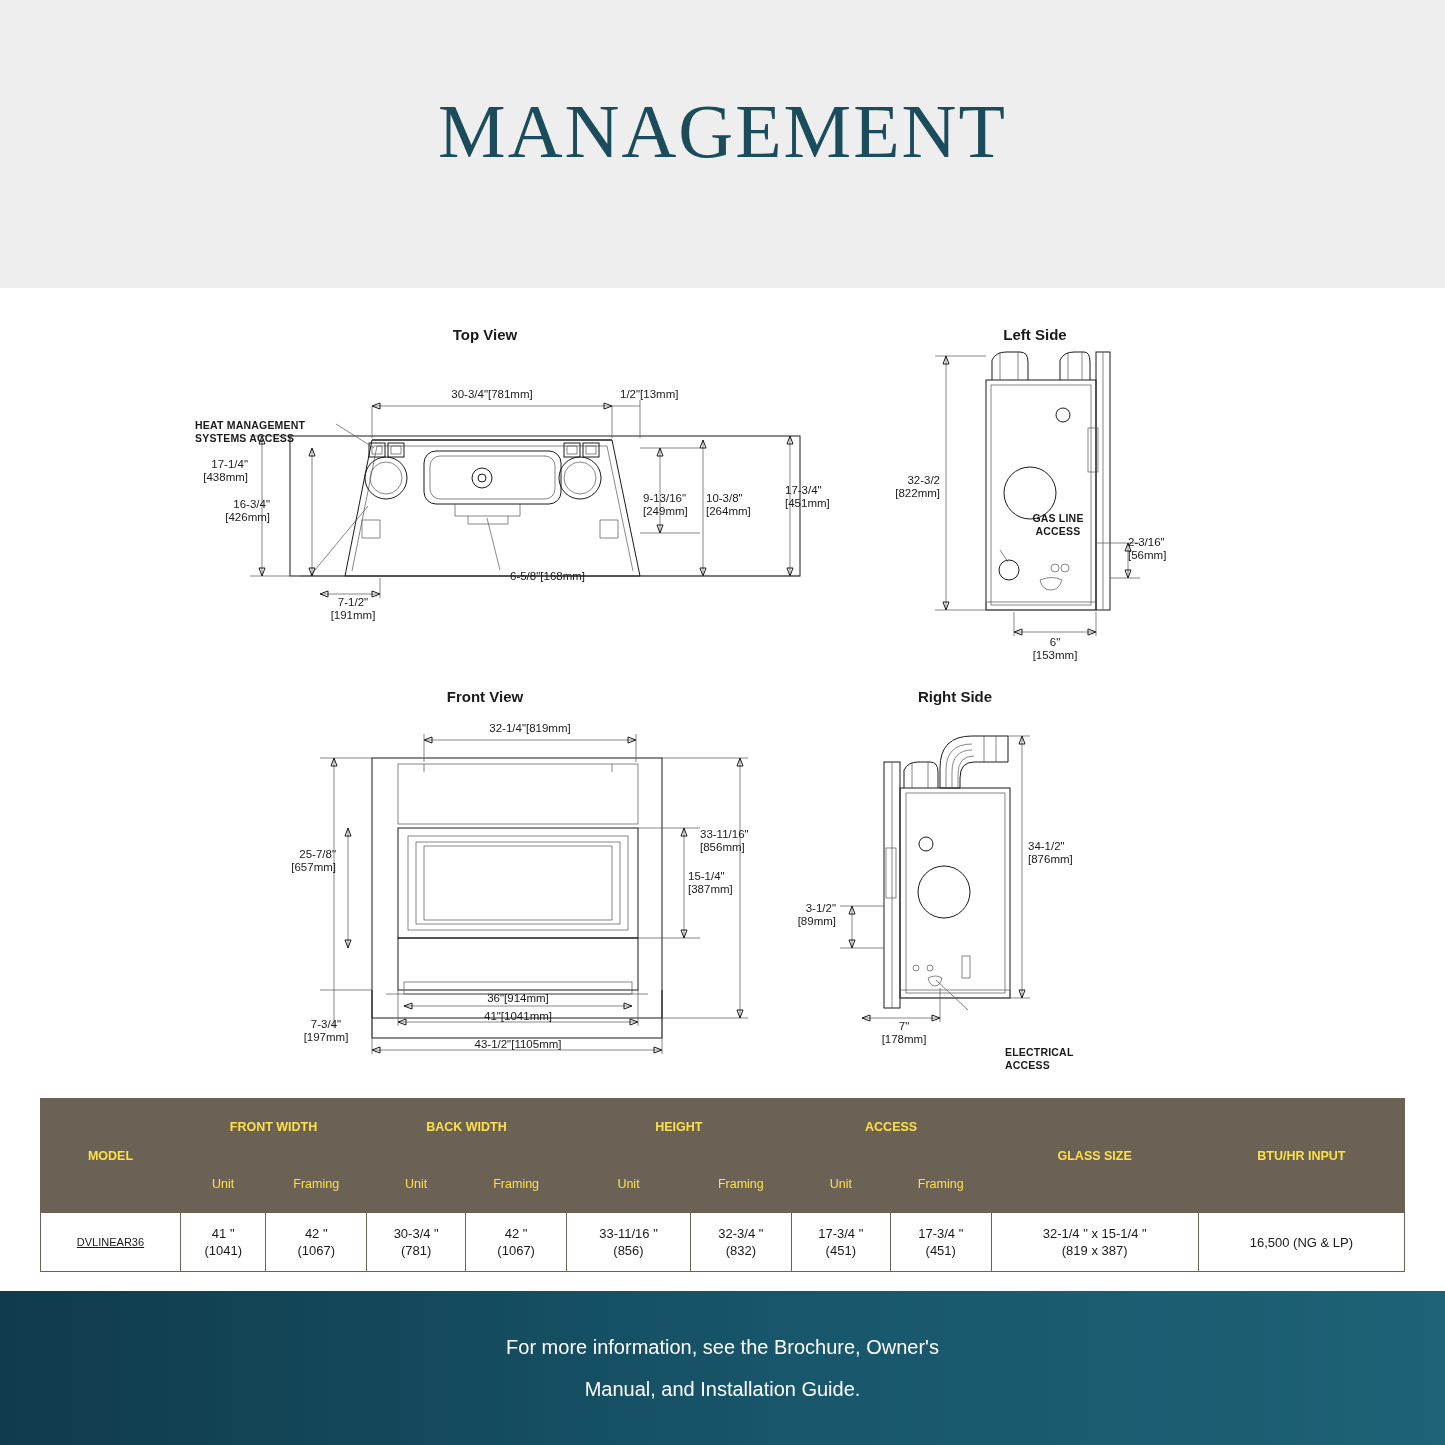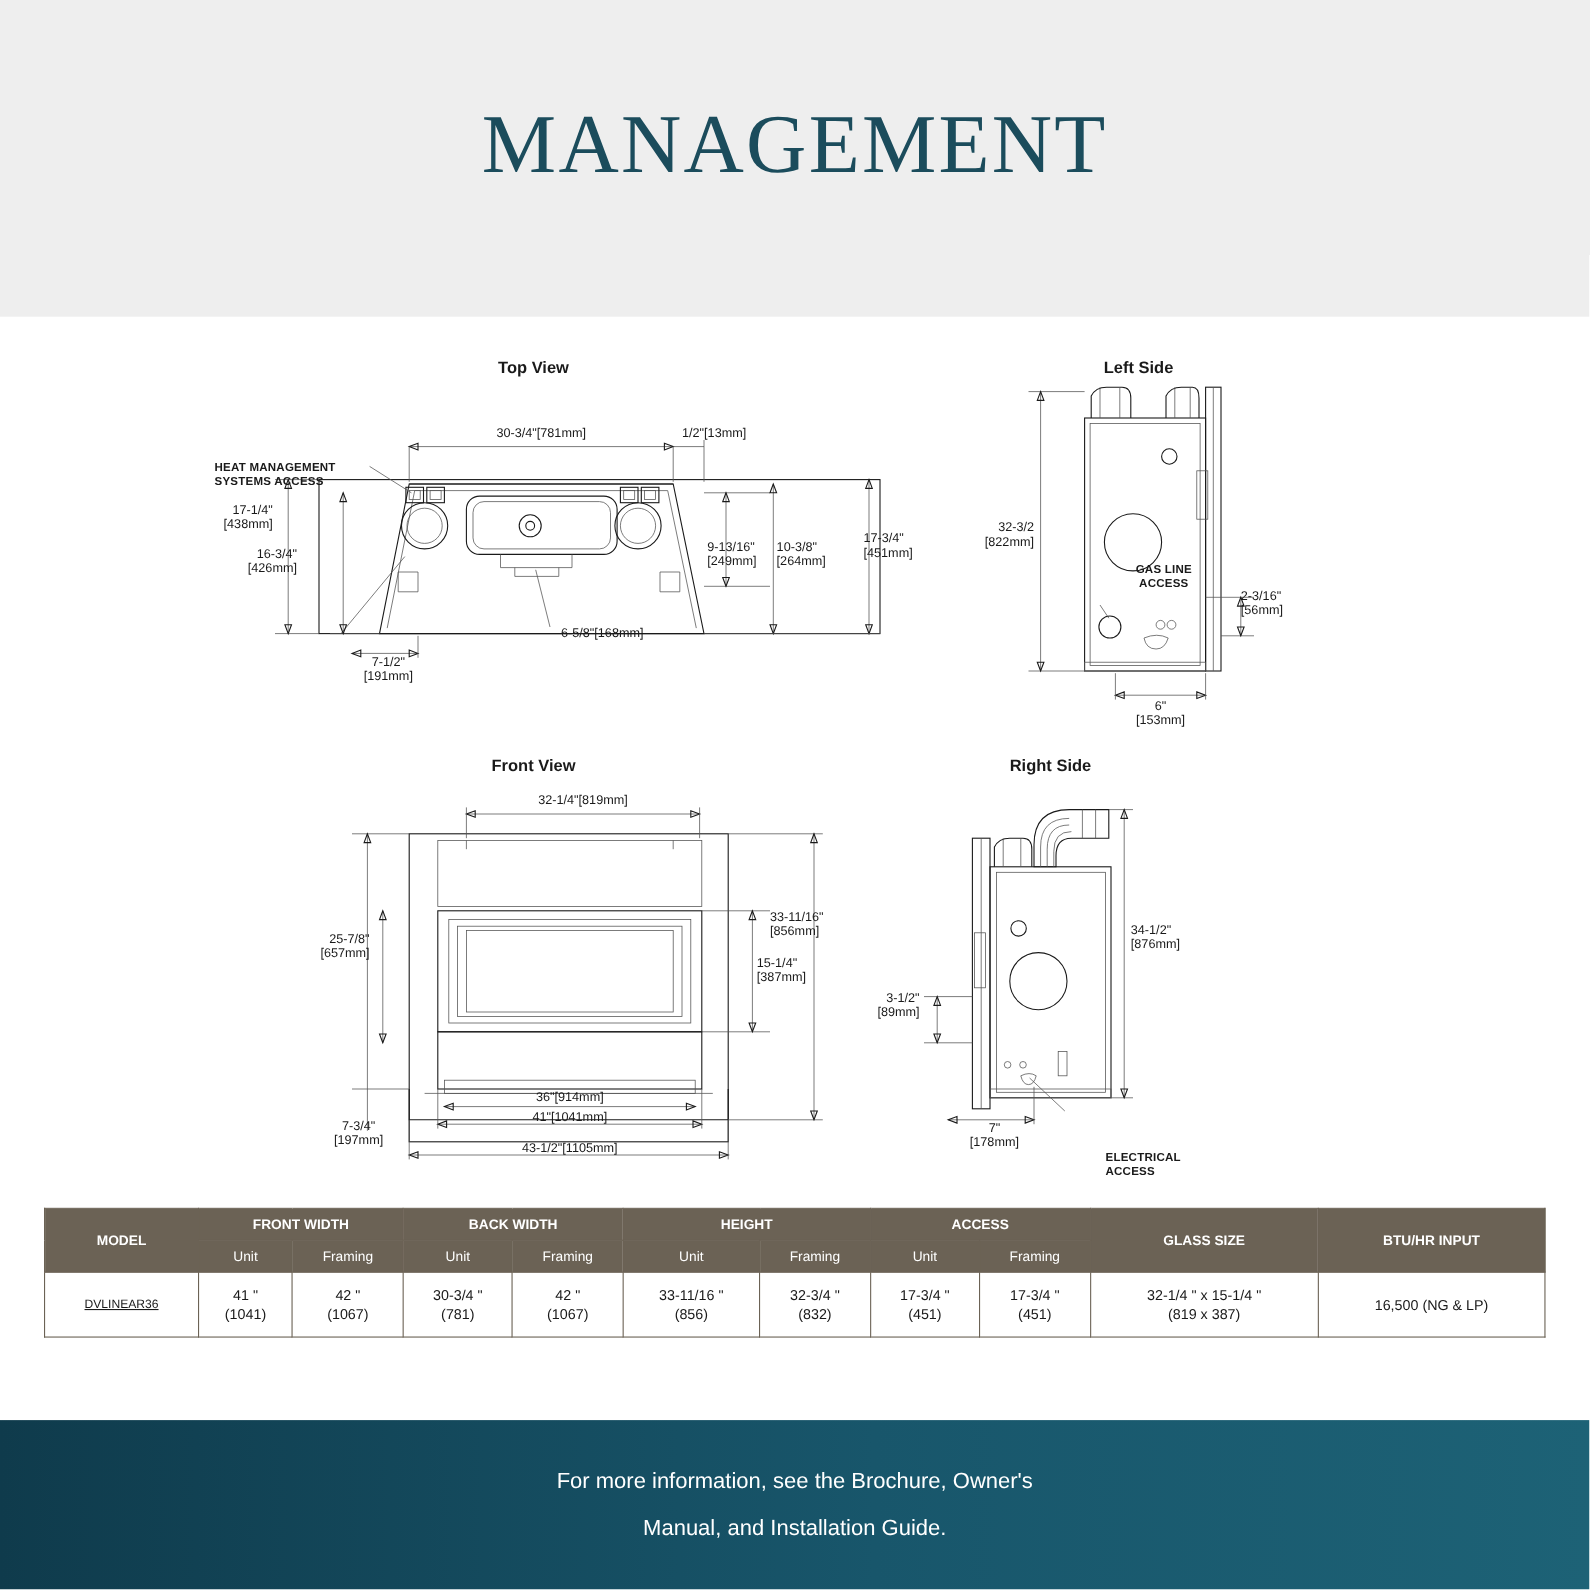--- a/index.html
+++ b/index.html
@@ -53,23 +53,23 @@
     font-size:12.5px;
     color:#1a1a1a;
   }
   .spec-table th,.spec-table td{
     border:1px solid #6b6255;
     text-align:center;
     vertical-align:middle;
   }
   .spec-table thead th{
     background:#6b6255;
-    color:#ffffff;
+    color:#fde047;
     font-weight:bold;
-    padding:7px 4px;
+    padding:21px 4px;
     font-size:12.5px;
   }
   .spec-table tbody td{
     padding:12px 4px;
     background:#ffffff;
     font-size:13px;
     line-height:17px;
   }
   .footer{
     position:absolute;left:0;top:1291px;width:1445px;height:154px;

